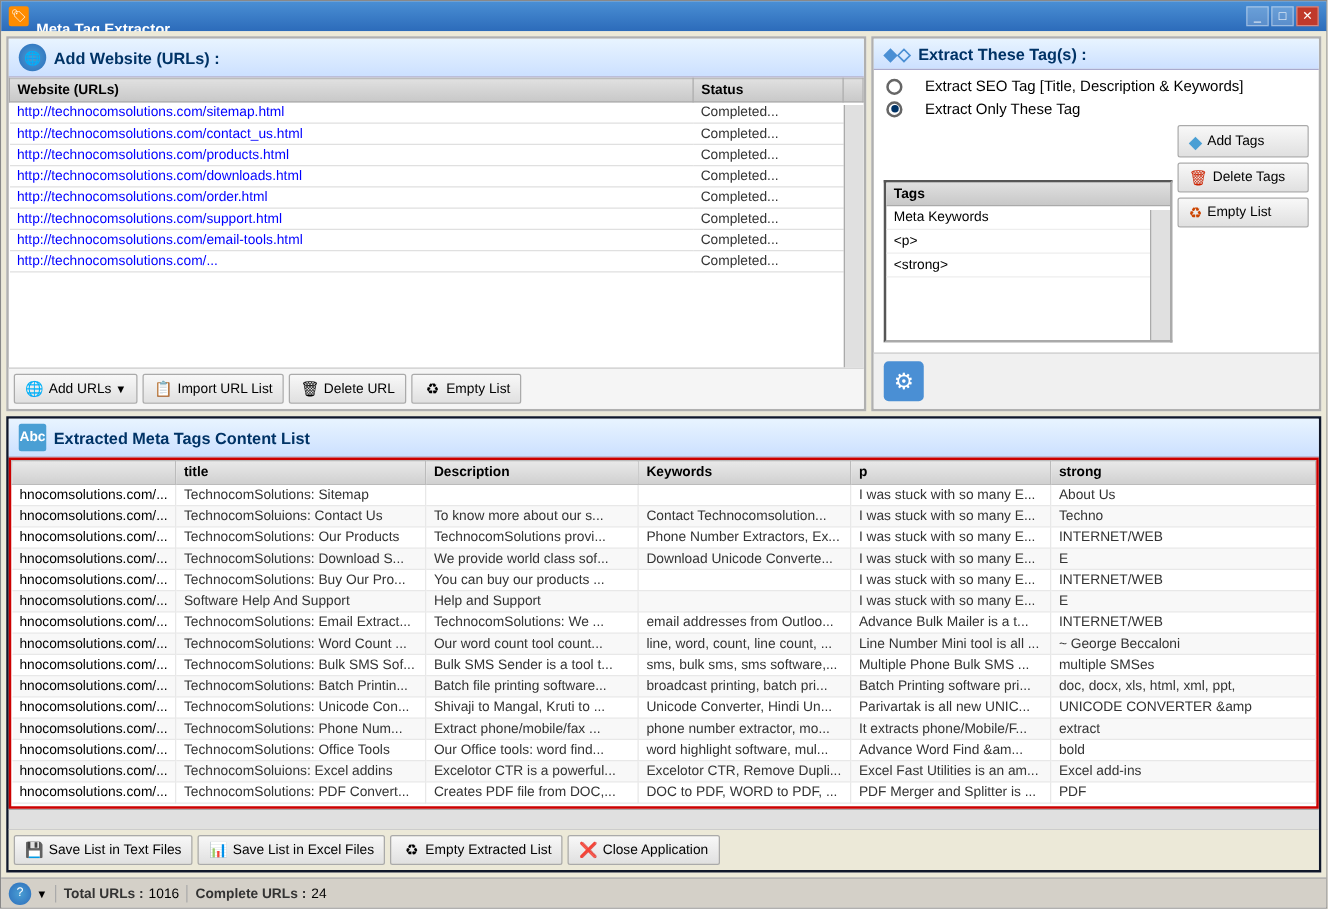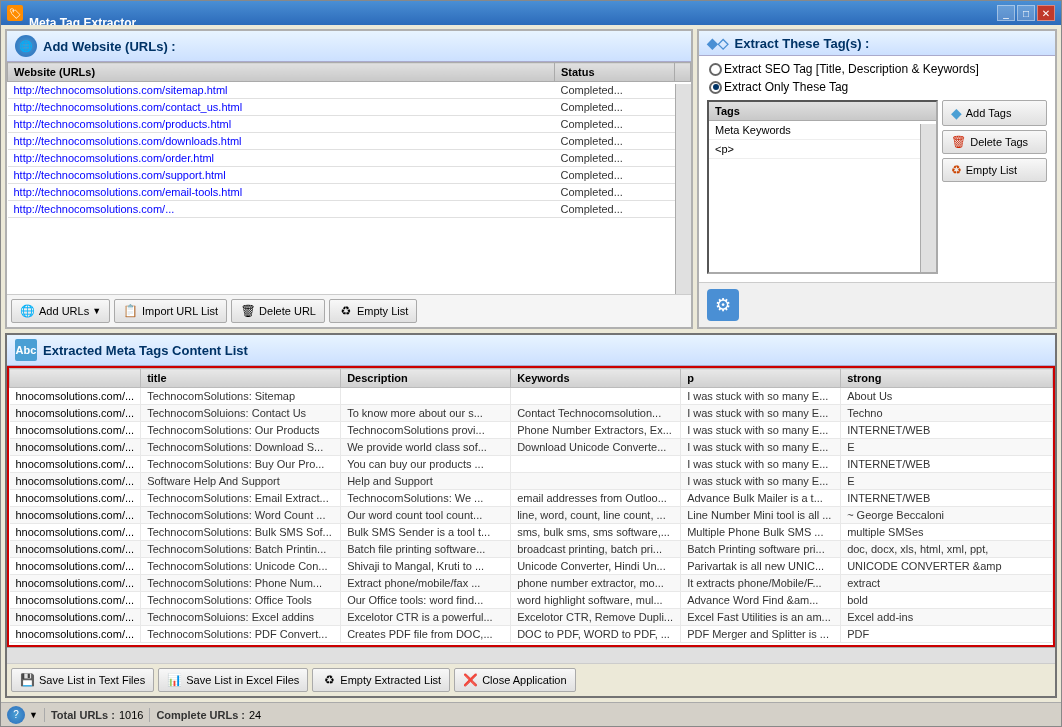--- a/index.html
+++ b/index.html
@@ -204,21 +204,21 @@
     }
     .radio-group {
       padding: 6px 10px;
       display: flex;
       flex-direction: column;
       gap: 4px;
     }
     .radio-item {
       display: flex;
       align-items: center;
-      gap: 2px;
+      gap: 18px;
       font-size: 12px;
     }
     .radio-circle {
       width: 13px;
       height: 13px;
       border-radius: 50%;
       border: 2px solid #666;
       display: flex;
       align-items: center;
       justify-content: center;
@@ -237,20 +237,21 @@
       display: flex;
       gap: 4px;
       padding: 0 8px 8px 8px;
     }
     .tags-list-container {
       flex: 1;
       border: 2px inset #aaa;
       background: white;
       overflow: hidden;
       position: relative;
+      margin-top: 44px;
     }
     .tags-list-header {
       background: linear-gradient(to bottom, #e0e0e0, #c8c8c8);
       border-bottom: 1px solid #aaa;
       padding: 3px 6px;
       font-weight: bold;
       font-size: 11px;
     }
     .tags-list {
       list-style: none;
@@ -322,21 +323,21 @@
       font-size: 14px;
       font-weight: bold;
       color: #003366;
       border-radius: 2px;
       text-align: center;
     }
 
     
     .bottom-section {
       flex: 1;
-      border: 2px solid #737373;
+      border: 2px solid #0f172a;
       background: white;
       display: flex;
       flex-direction: column;
       min-height: 0;
     }
     .bottom-header {
       background: linear-gradient(to bottom, #e8f4ff, #cce0ff);
       border-bottom: 1px solid #aac;
       padding: 4px 8px;
       display: flex;
@@ -559,20 +560,21 @@
             <div class="radio-circle selected"></div>
             <span>Extract Only These Tag</span>
           </div>
         </div>
         <div class="tags-area">
           <div class="tags-list-container">
             <div class="tags-list-header">Tags</div>
             <ul class="tags-list" id="tags-ul">
             <li>Meta Keywords</li>
                 <li>&lt;p&gt;</li>
+                <li>&lt;strong&gt;</li>
               </ul>
             <div class="tags-scrollbar"></div>
           </div>
           <div class="tags-buttons">
             <button class="tags-btn">
               <span class="icon-add">◆</span>
               <span>Add Tags</span>
             </button>
             <button class="tags-btn">
               <span class="icon-delete">🗑</span>

